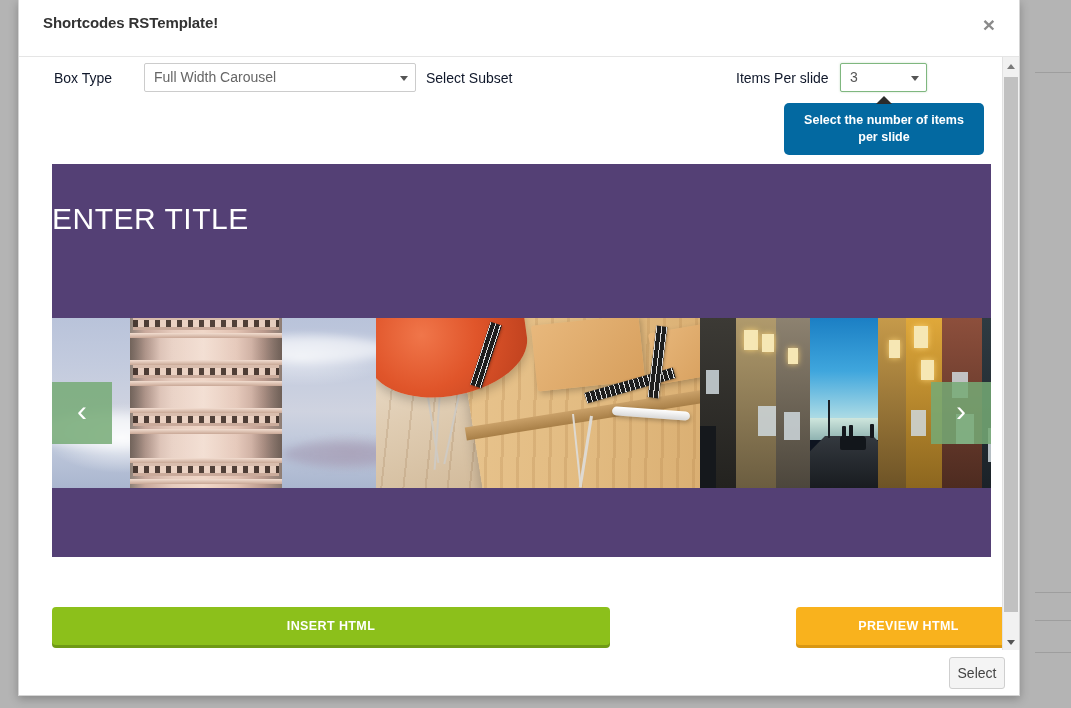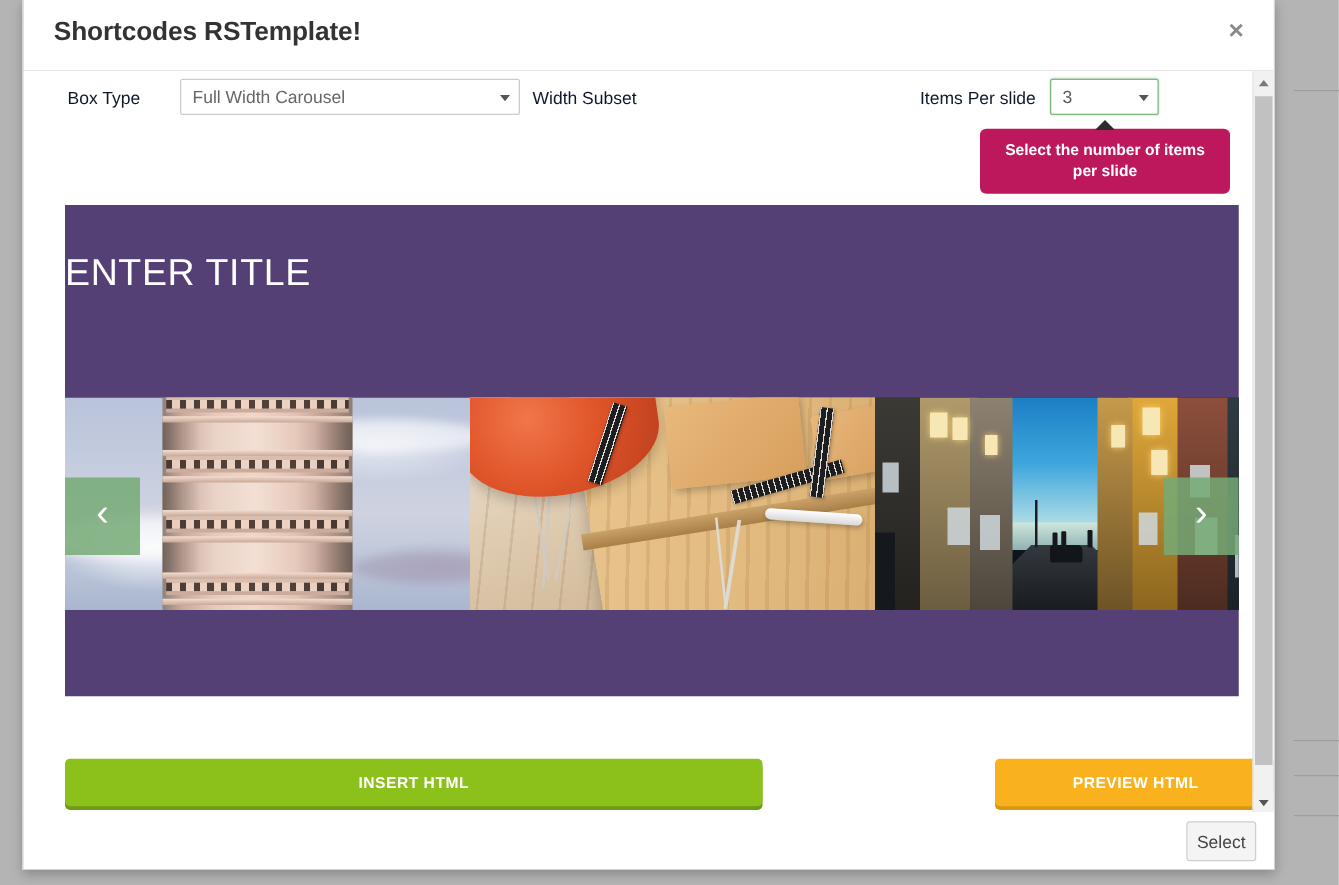--- a/index.html
+++ b/index.html
@@ -32,21 +32,21 @@
     box-shadow: 0 3px 9px rgba(0,0,0,.25);
   }
   .modal-header {
     position: relative;
     height: 57px;
     border-bottom: 1px solid #e5e5e5;
   }
   .modal-title {
     position: absolute;
     left: 24px; top: 14px;
-    font-size: 21px;
+    font-size: 15px;
     font-weight: bold;
     color: #333333;
     letter-spacing: -0.1px;
   }
   .modal-close {
     position: absolute;
     right: 17px; top: 12px;
     width: 26px; height: 26px;
     line-height: 24px;
     text-align: center;
@@ -116,21 +116,21 @@
   #lbl-subset  { left: 407px; }
   #sel-subset  { left: 503px; width: 207px; }
   #lbl-items   { left: 717px; }
   #sel-items   { left: 821px; width: 87px; }
 
   
   .tooltip {
     position: absolute;
     left: 765px; top: 46px;
     width: 200px;
-    background: #be185d;
+    background: #0369a1;
     color: #ffffff;
     border-radius: 5px;
     padding: 9px 12px;
     font-size: 12.5px;
     font-weight: bold;
     line-height: 17px;
     text-align: center;
   }
   .tooltip-arrow {
     position: absolute;
@@ -442,21 +442,21 @@
 
   <div class="modal-body">
 
     <div class="toolbar">
       <div class="tb-label" id="lbl-boxtype">Box Type</div>
       <div class="select-box" id="sel-boxtype">
         <span>Full Width Carousel</span>
         <span class="select-caret"></span>
       </div>
 
-      <div class="tb-label" id="lbl-subset">Width Subset</div>
+      <div class="tb-label" id="lbl-subset">Select Subset</div>
 
       <div class="tb-label" id="lbl-items">Items Per slide</div>
       <div class="select-box focused" id="sel-items">
         <span>3</span>
         <span class="select-caret"></span>
       </div>
 
       <div class="tooltip">
         <span class="tooltip-arrow"></span>
         <span>Select the number of items per slide</span>

